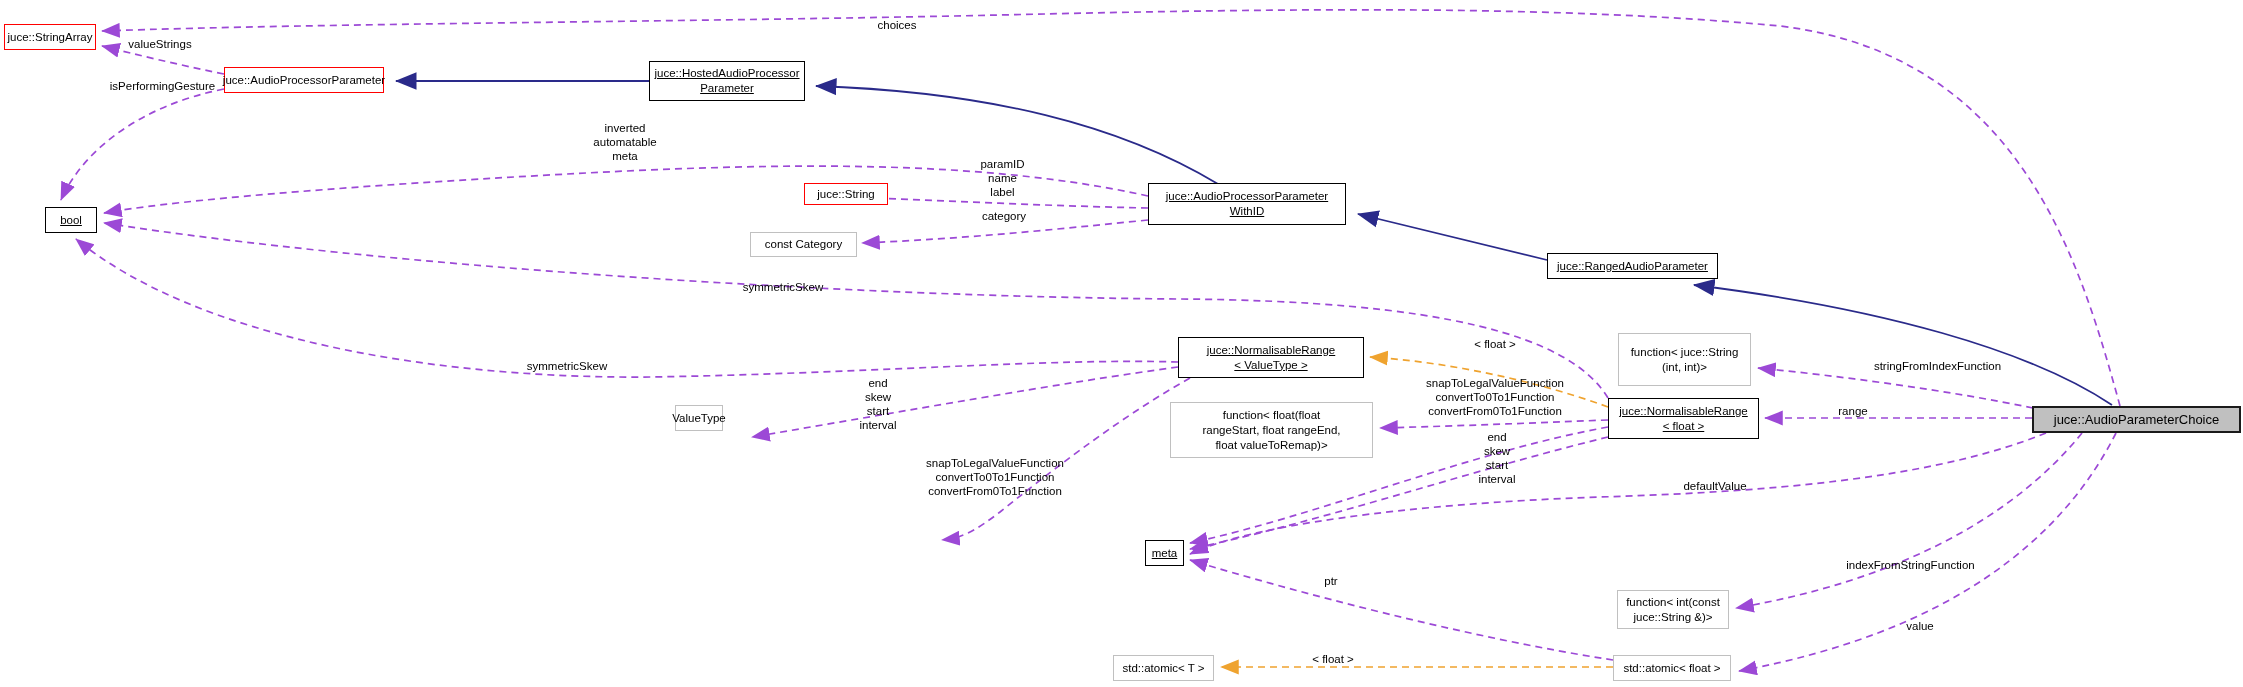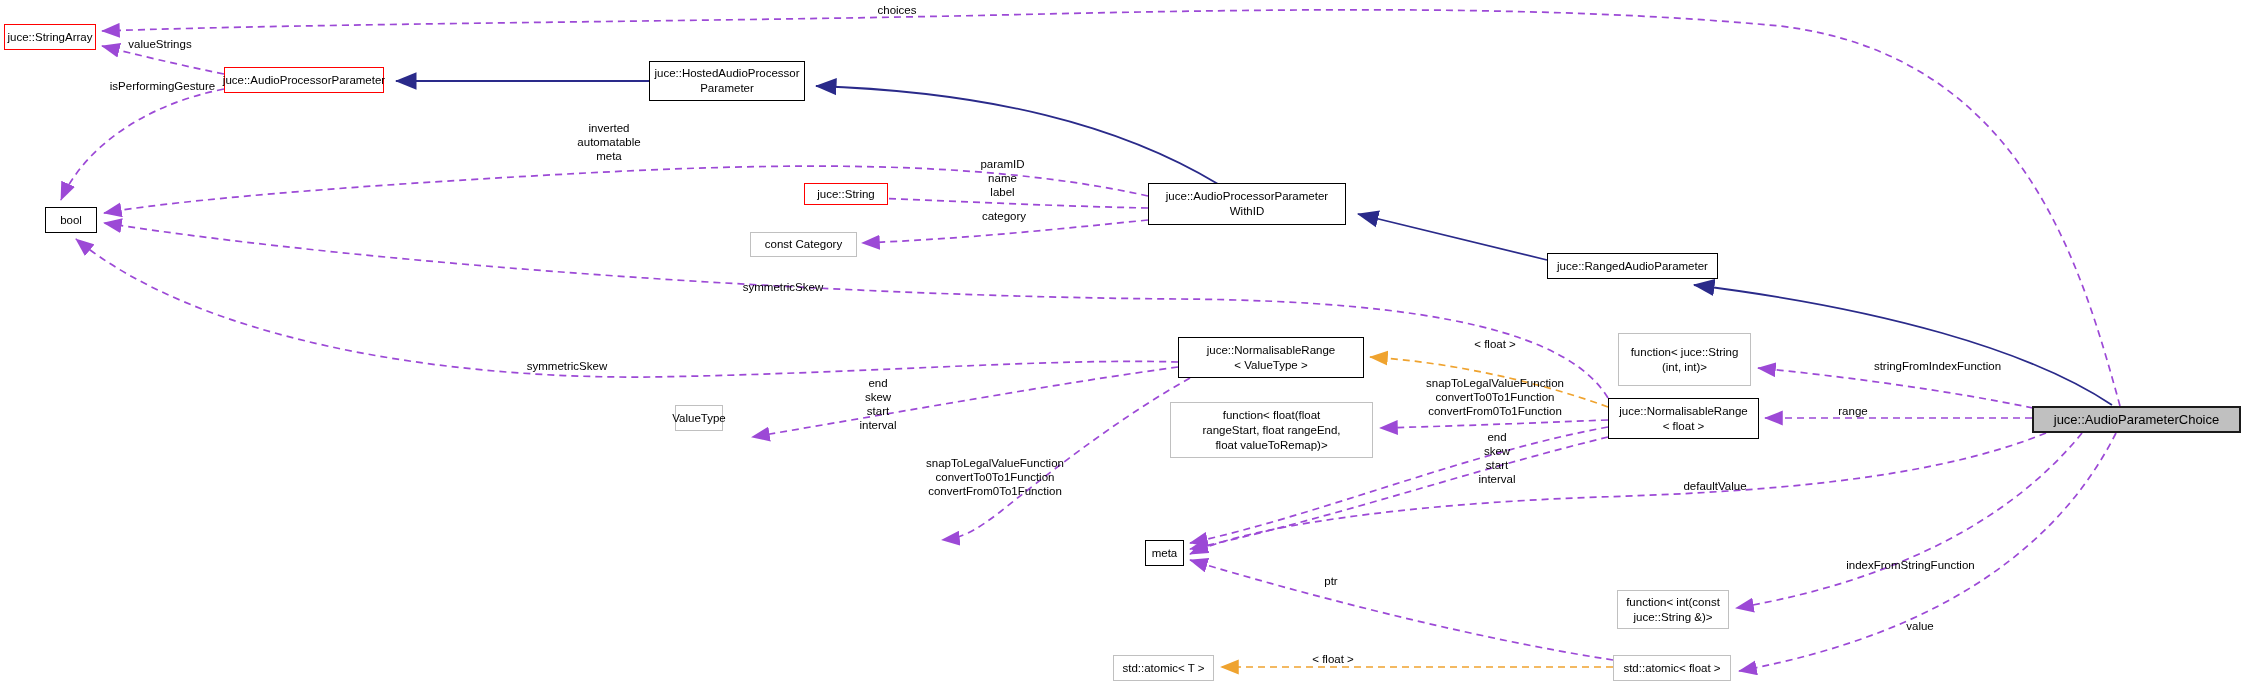--- a/index.html
+++ b/index.html
@@ -11,21 +11,21 @@
   #canvas{position:relative;width:2243px;height:687px;background:var(--c-background);
     font-family:"Liberation Sans","DejaVu Sans",sans-serif;color:var(--c-text);overflow:hidden;}
   #edges{position:absolute;left:0;top:0;width:2243px;height:687px;}
   .e-use{fill:none;stroke:var(--c-usage);stroke-width:1.7;stroke-dasharray:7 5;}
   .e-tpl{fill:none;stroke:var(--c-template);stroke-width:1.7;stroke-dasharray:7 5;}
   .e-inh{fill:none;stroke:var(--c-inheritance);stroke-width:1.8;}
   .ah-use{fill:var(--c-usage);} .ah-tpl{fill:var(--c-template);} .ah-inh{fill:var(--c-inheritance);}
   .nb{position:absolute;box-sizing:border-box;display:flex;align-items:center;justify-content:center;
       background:#fff;font-size:11.5px;line-height:15px;text-align:center;white-space:pre-line;z-index:2;}
   .b-red{border:1.5px solid var(--c-border_truncated);text-align:center;}
-  .b-black{border:1.5px solid var(--c-border_linked);}
+  .b-black{border:1.5px solid var(--c-border_linked);text-decoration:underline;}
   .b-gray{border:1px solid var(--c-border_plain);}
   .main{border:2px solid #1a1a1a;background:var(--c-main_fill);font-size:13px;}
   .elabel{position:absolute;font-size:11.5px;line-height:14px;text-align:center;white-space:pre-line;z-index:3;}
 </style>
 </head>
 <body>
 
 <div id="canvas">
 
   <svg id="edges" viewBox="0 0 2243 687">
@@ -90,24 +90,24 @@
   <div class="nb b-gray" style="left:1170px;top:402px;width:203px;height:56px"><span>function&lt; float(float
 rangeStart, float rangeEnd,
 float valueToRemap)&gt;</span></div>
   <div class="nb b-gray" style="left:675px;top:405px;width:48px;height:26px"><span>ValueType</span></div>
   <div class="nb b-black" style="left:1145px;top:540px;width:39px;height:26px"><span>meta</span></div>
   <div class="nb b-gray" style="left:1617px;top:590px;width:112px;height:39px"><span>function&lt; int(const
 juce::String &amp;)&gt;</span></div>
   <div class="nb b-gray" style="left:1113px;top:655px;width:101px;height:26px"><span>std::atomic&lt; T &gt;</span></div>
   <div class="nb b-gray" style="left:1613px;top:655px;width:118px;height:26px"><span>std::atomic&lt; float &gt;</span></div>
 
-  <div class="elabel" style="left:865px;top:3px;width:64px">choices</div>
+  <div class="elabel" style="left:865px;top:18px;width:64px">choices</div>
   <div class="elabel" style="left:120px;top:37px;width:80px">valueStrings</div>
   <div class="elabel" style="left:105px;top:79px;width:115px">isPerformingGesture</div>
-  <div class="elabel" style="left:559px;top:121px;width:100px">inverted
+  <div class="elabel" style="left:575px;top:121px;width:100px">inverted
 automatable
 meta</div>
   <div class="elabel" style="left:960px;top:157px;width:85px">paramID
 name
 label</div>
   <div class="elabel" style="left:975px;top:209px;width:58px">category</div>
   <div class="elabel" style="left:738px;top:280px;width:90px">symmetricSkew</div>
   <div class="elabel" style="left:522px;top:359px;width:90px">symmetricSkew</div>
   <div class="elabel" style="left:843px;top:376px;width:70px">end
 skew

